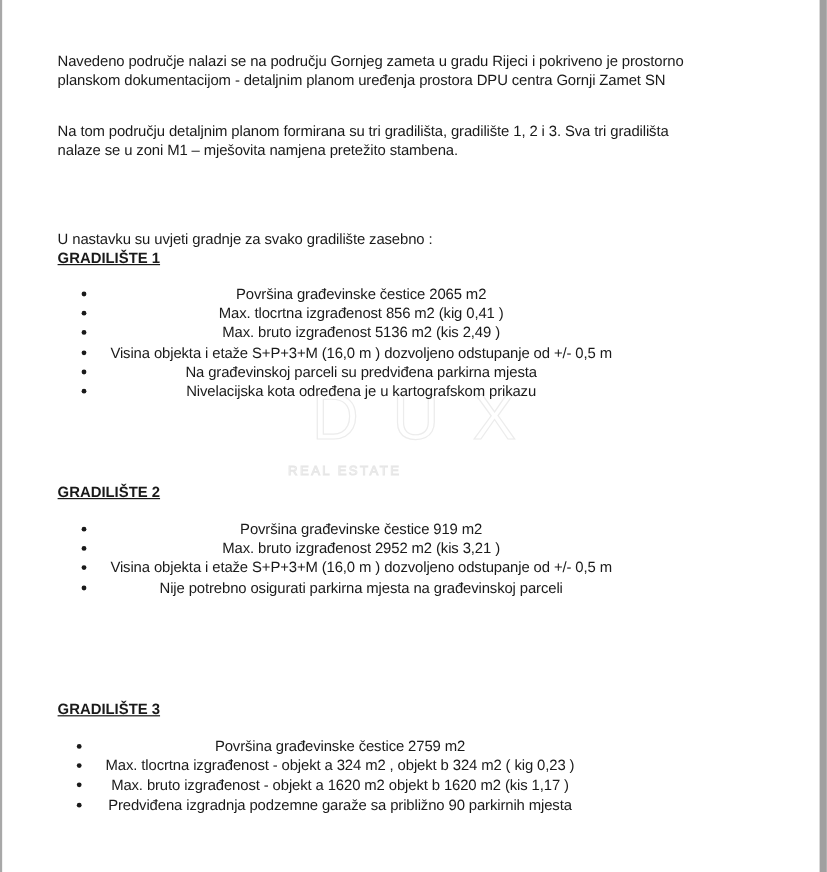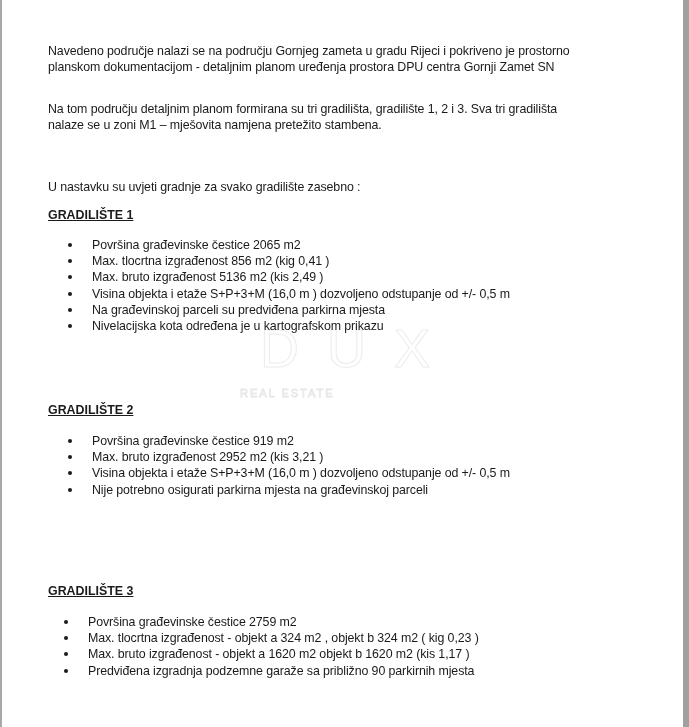--- a/index.html
+++ b/index.html
@@ -19,21 +19,21 @@
   }
   .heading {
     position: absolute; left: 46px; font-size: 12.4px; font-weight: bold;
     letter-spacing: 0px; white-space: nowrap; text-decoration: underline;
   }
   ul.bullets {
     position: absolute; margin: 0; padding: 0; list-style: none;
   }
   ul.bullets li {
     position: relative; font-size: 12.4px; line-height: 16.2px;
-    white-space: nowrap; padding-left: 24px; letter-spacing: -0.1px;
+    white-space: nowrap; padding-left: 24px; letter-spacing: -0.1px; text-align: center;
   }
   ul.bullets li .dot {
     position: absolute; left: 0; top: 6px; width: 4px; height: 4px;
     border-radius: 50%; background: #1a1a1a;
   }
   .watermark {
     position: absolute; left: 238px; top: 320px; width: 200px; height: 90px;
     text-align: left; color: #f2f2f2; pointer-events: none;
   }
   .wm-logo { font-size: 54px; letter-spacing: 28px; font-weight: 300; line-height: 56px; padding-left: 20px;
@@ -55,21 +55,21 @@
   <div class="para" style="top:28px;">
     <div>Navedeno područje nalazi se na području Gornjeg zameta u gradu Rijeci i pokriveno je prostorno</div>
     <div>planskom dokumentacijom -  detaljnim planom uređenja prostora DPU centra Gornji Zamet SN</div>
   </div>
 
   <div class="para" style="top:86px;">
     <div>Na tom području detaljnim planom formirana su tri gradilišta, gradilište  1, 2 i  3. Sva tri gradilišta</div>
     <div>nalaze se u zoni M1 – mješovita namjena pretežito stambena.</div>
   </div>
 
-  <div class="para" style="top:164px;">U nastavku su uvjeti gradnje za svako gradilište zasebno :</div>
+  <div class="para" style="top:176px;">U nastavku su uvjeti gradnje za svako gradilište zasebno :</div>
 
   <div class="heading" style="top:208px;">GRADILIŠTE  1</div>
   <ul class="bullets" style="left:66px; top:237px;">
     <li><span class="dot"></span><span>Površina građevinske čestice 2065 m2</span></li>
     <li><span class="dot"></span><span>Max. tlocrtna izgrađenost 856 m2 (kig 0,41 )</span></li>
     <li><span class="dot"></span><span>Max. bruto izgrađenost 5136 m2 (kis 2,49 )</span></li>
     <li><span class="dot"></span><span>Visina objekta i etaže S+P+3+M  (16,0 m ) dozvoljeno odstupanje od +/- 0,5 m</span></li>
     <li><span class="dot"></span><span>Na građevinskoj parceli su predviđena parkirna mjesta</span></li>
     <li><span class="dot"></span><span>Nivelacijska kota određena je u kartografskom prikazu</span></li>
   </ul>

